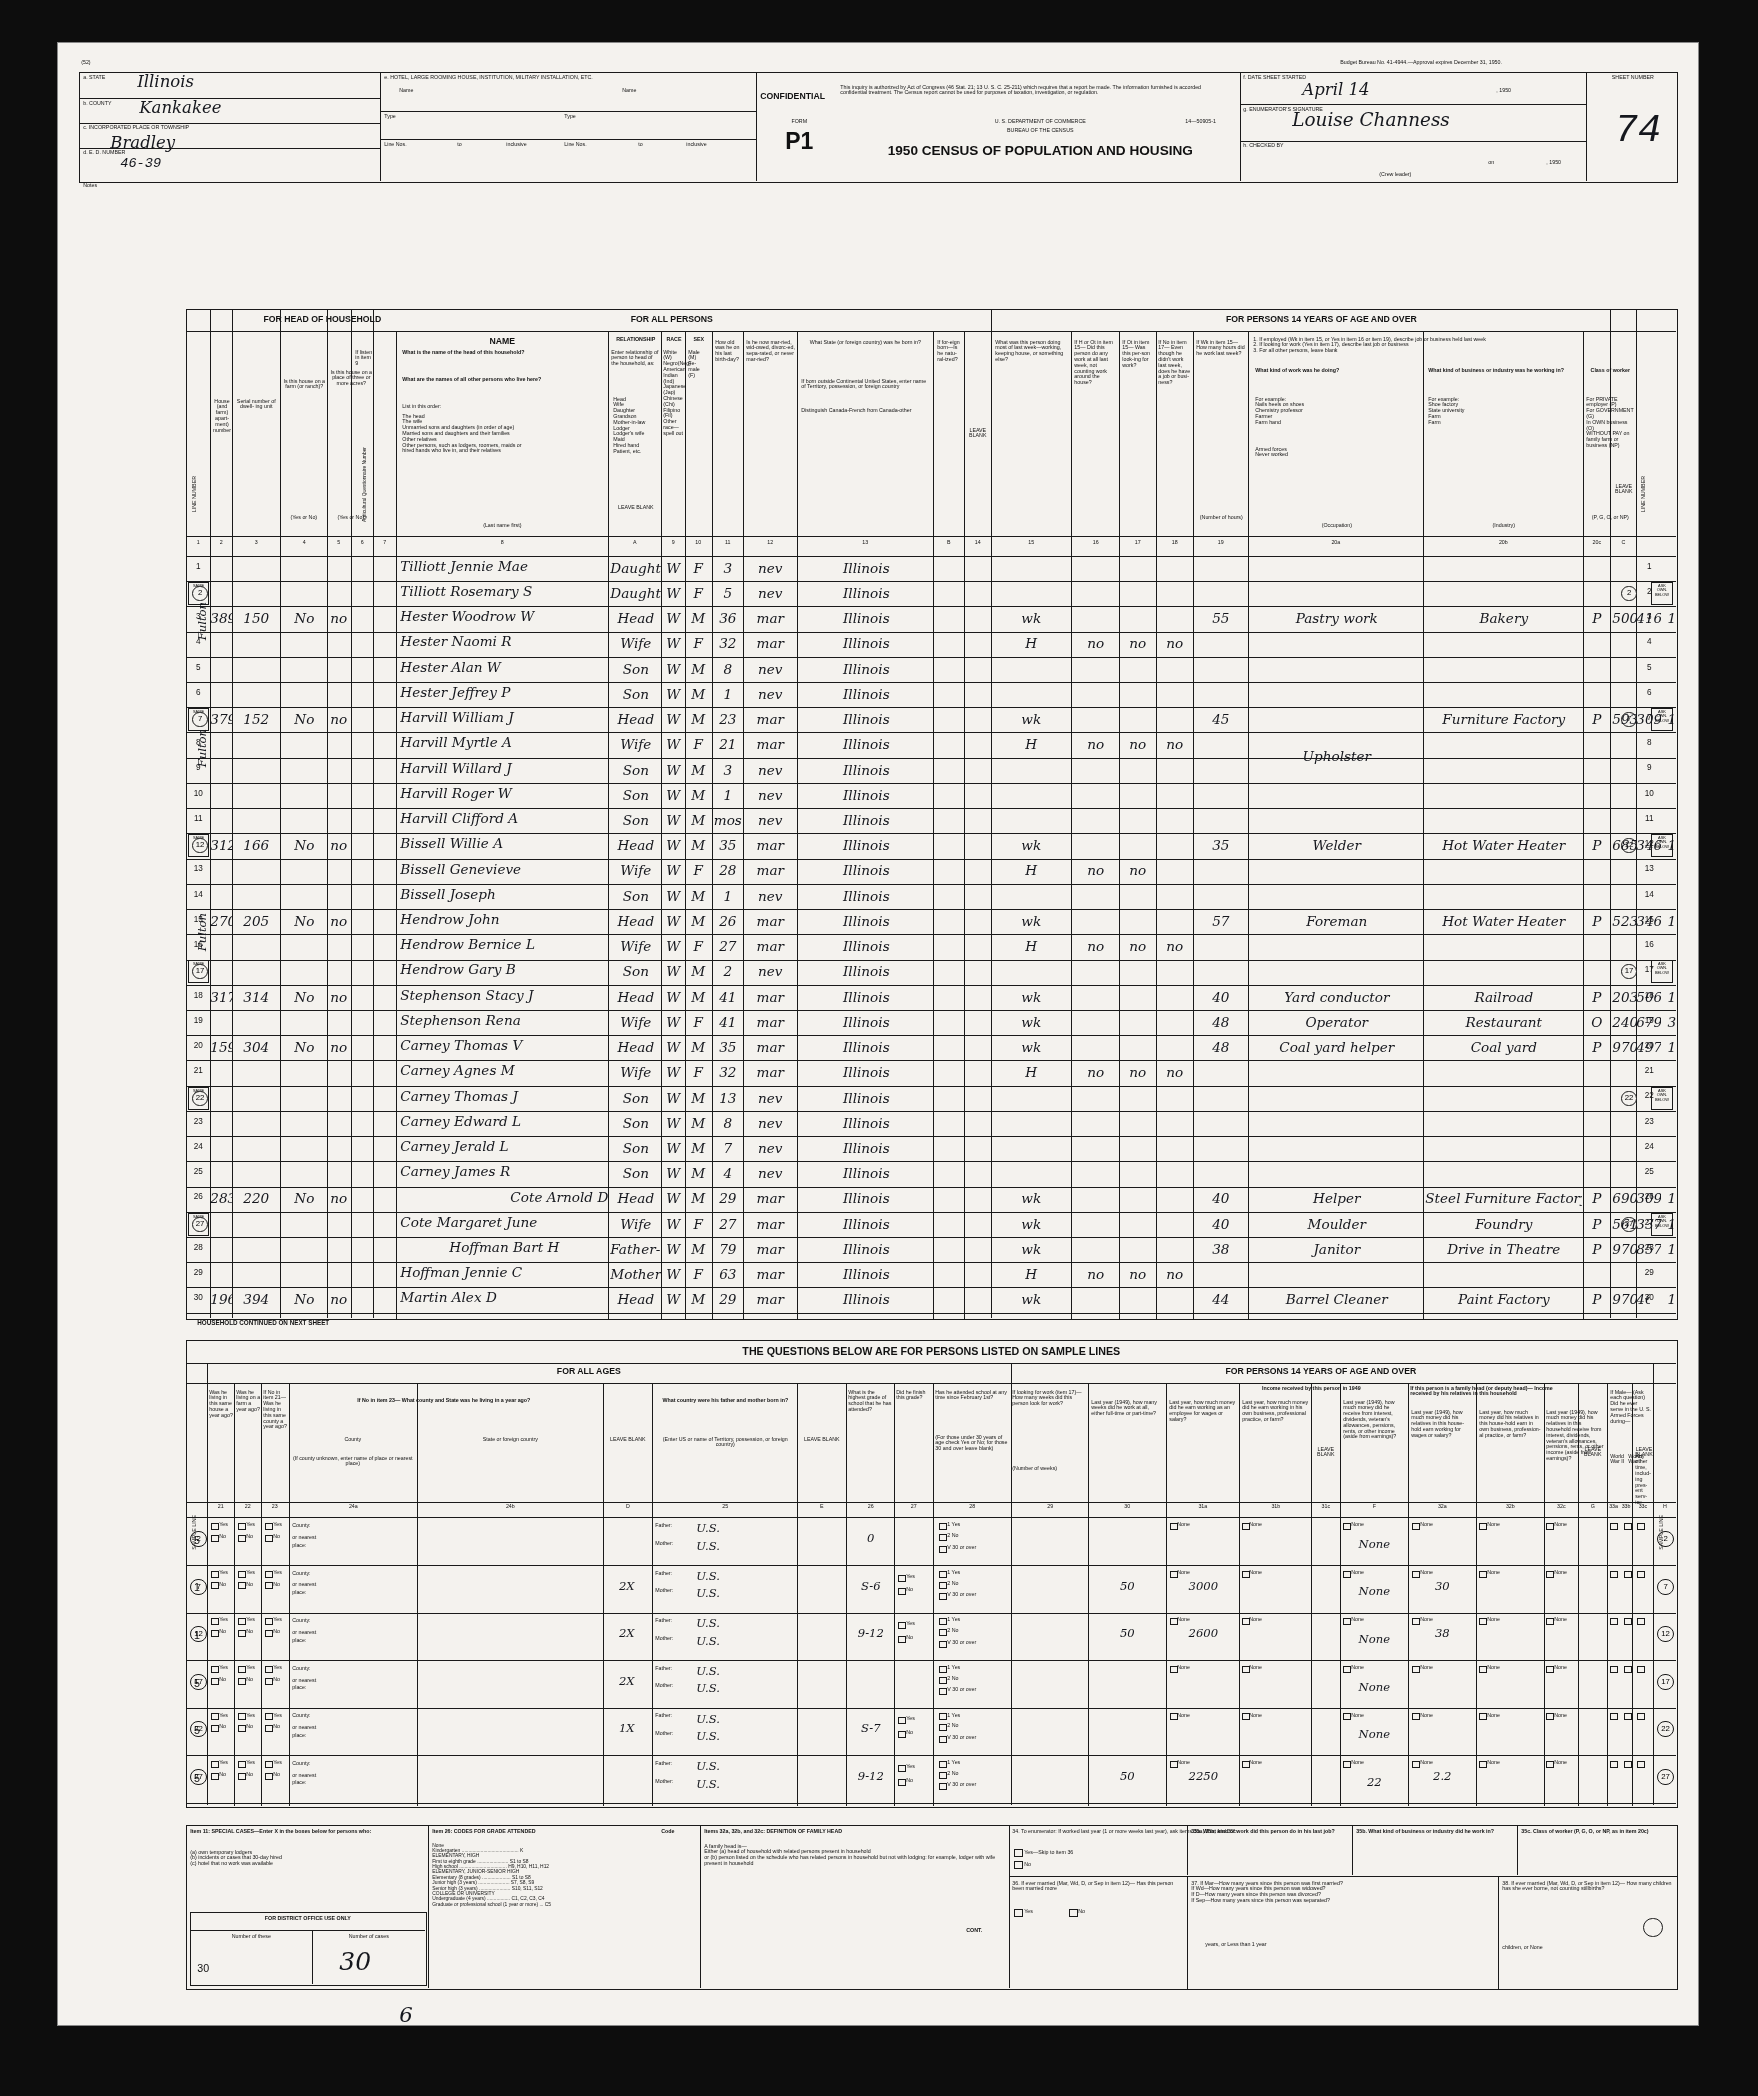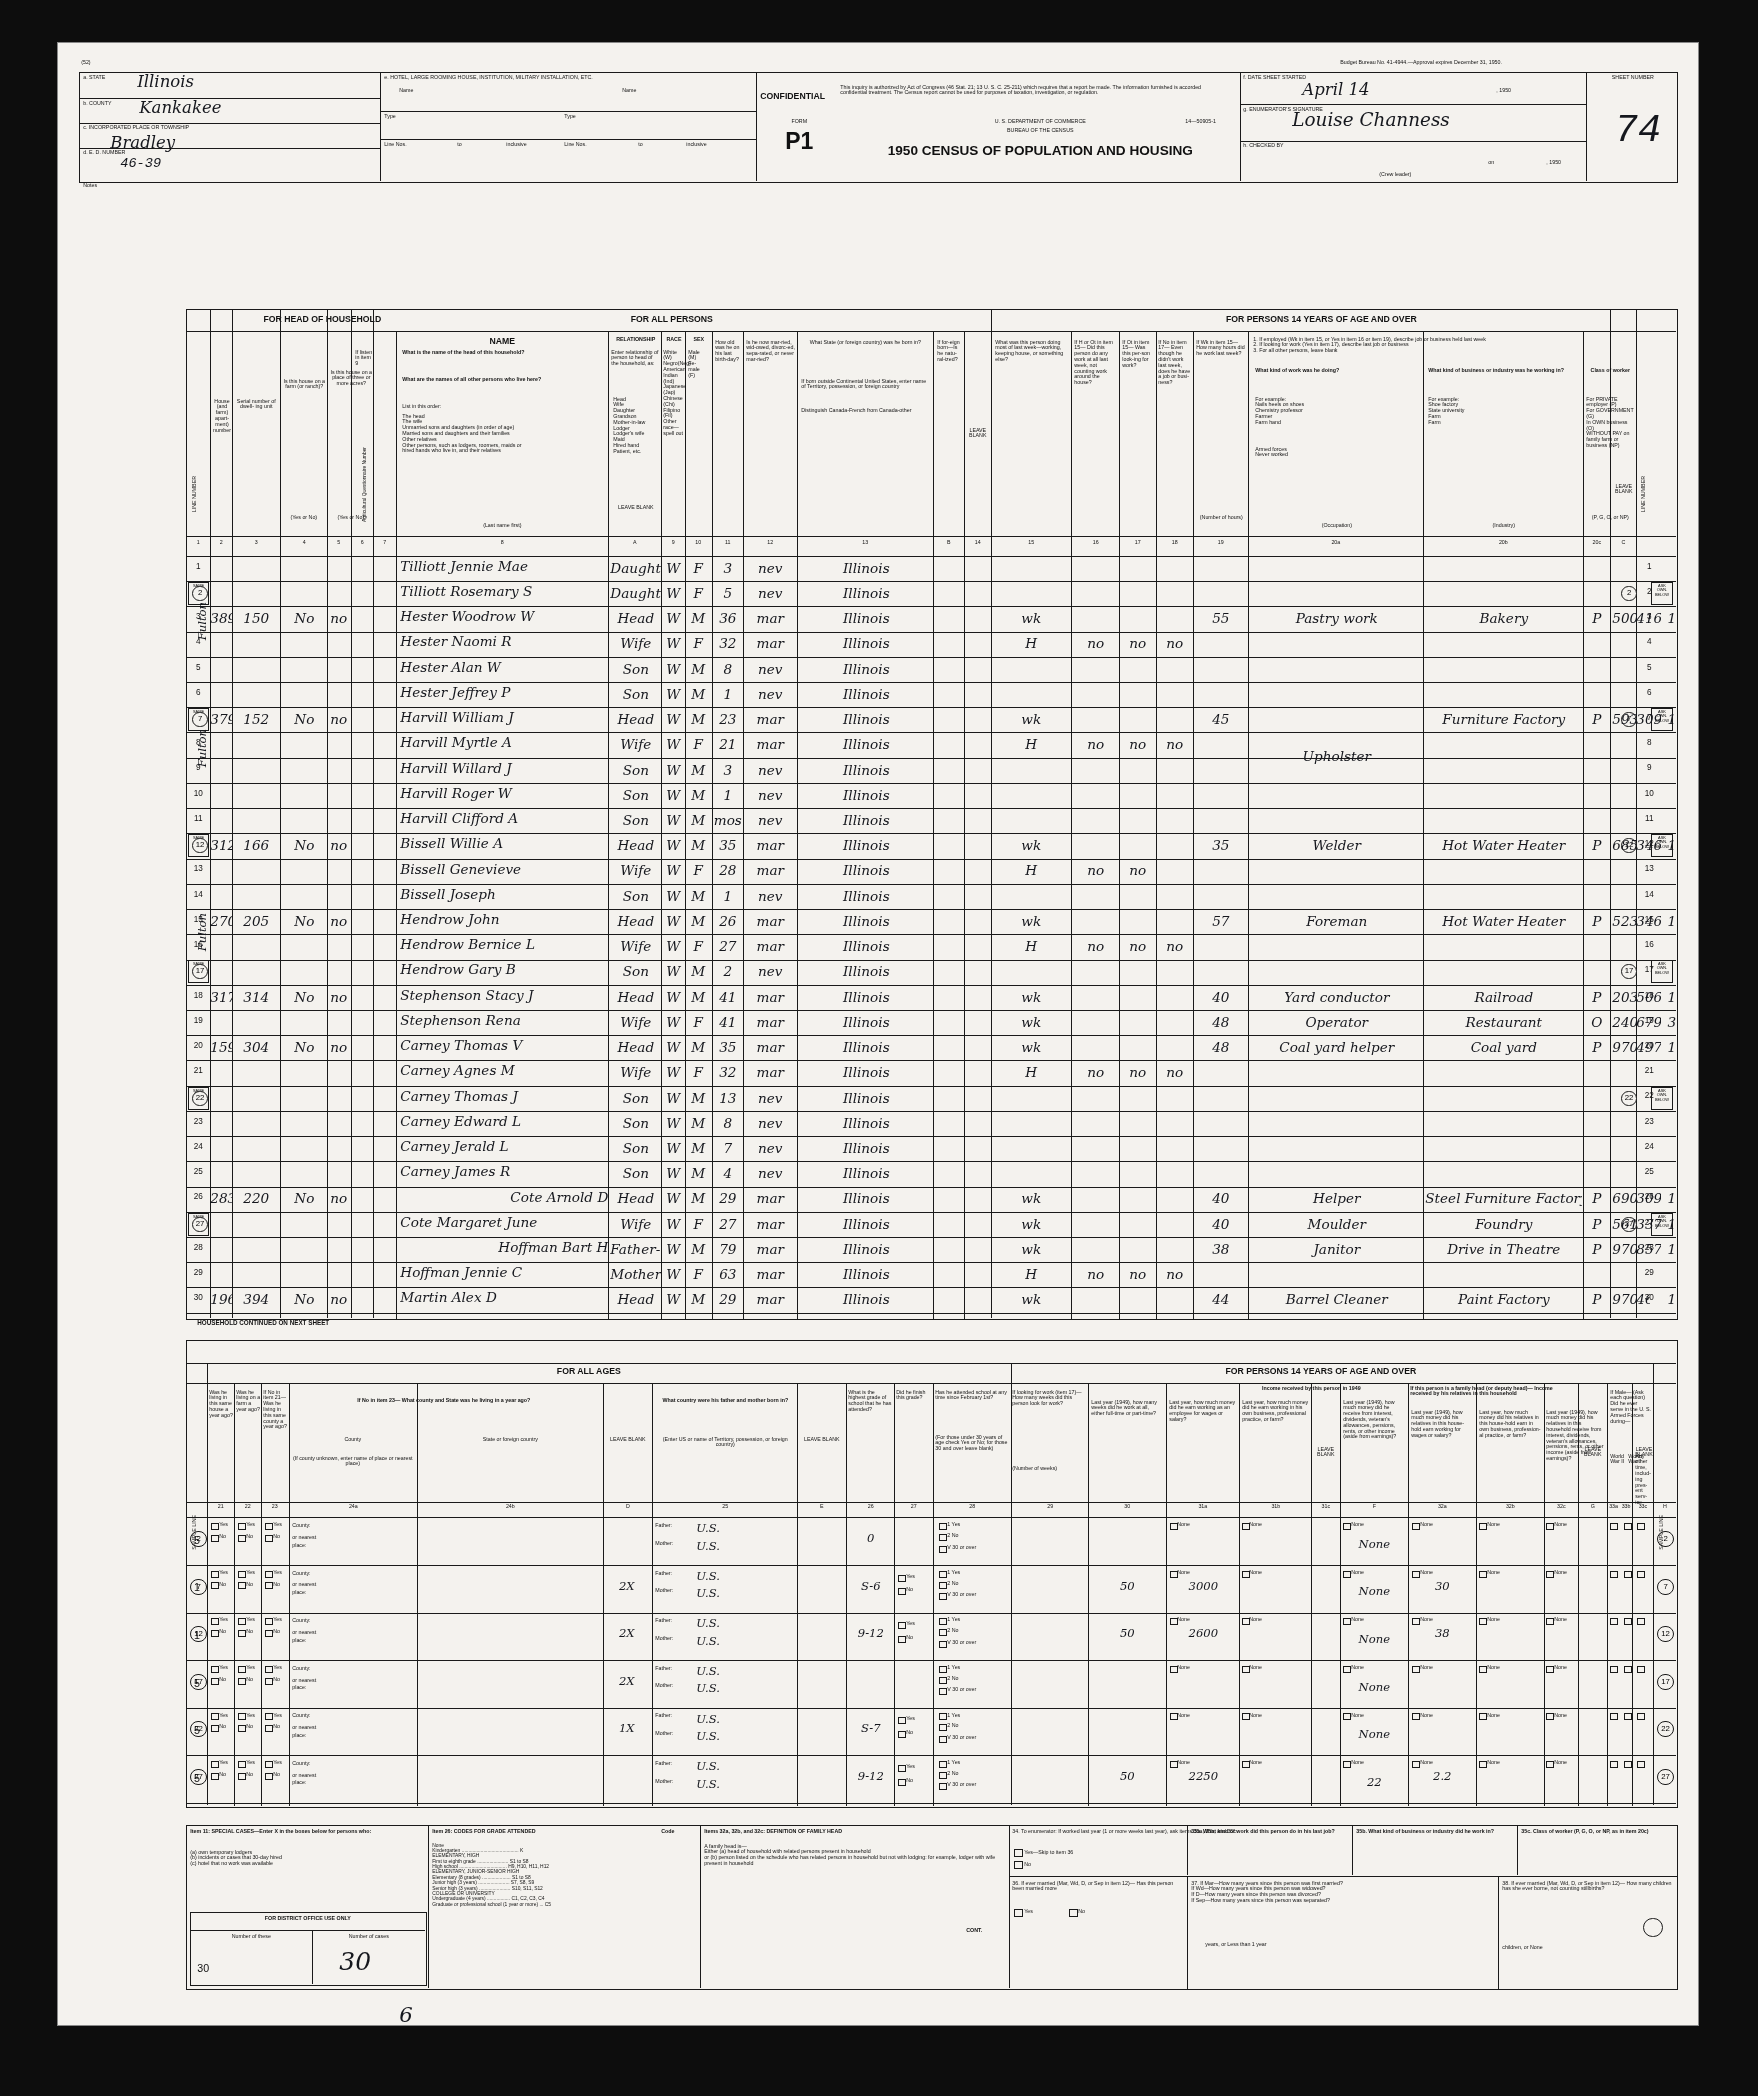--- a/index.html
+++ b/index.html
@@ -669,21 +669,21 @@
           <div class="hand2" style="position: absolute; left: 912px; top: 1157px; width: 80px; text-align: center; overflow: hidden; white-space: nowrap;">wk</div>
           <div class="hand2" style="position: absolute; left: 1114px; top: 1157px; width: 55px; text-align: center; overflow: hidden; white-space: nowrap;">40</div>
           <div class="hand2" style="position: absolute; left: 1172px; top: 1157px; width: 171px; text-align: center; overflow: hidden; white-space: nowrap;">Moulder</div>
           <div class="hand2" style="position: absolute; left: 1346px; top: 1157px; width: 157px; text-align: center; overflow: hidden; white-space: nowrap;">Foundry</div>
           <div class="hand2" style="position: absolute; left: 1504px; top: 1157px; width: 27px; text-align: center; overflow: hidden; white-space: nowrap;">P</div>
           <div class="hand2" style="position: absolute; left: 1533px; top: 1157px; width: 25px; text-align: center; overflow: hidden; white-space: nowrap;">561</div>
           <div class="hand2" style="position: absolute; left: 1557px; top: 1157px; width: 25px; text-align: center; overflow: hidden; white-space: nowrap;">337</div>
           <div class="hand2" style="position: absolute; left: 1580px; top: 1157px; width: 25px; text-align: center; overflow: hidden; white-space: nowrap;">1</div>
           <div class="txt rowno ctr" style="position: absolute; left: 107px; top: 1185px; width: 24px; text-align: center; overflow: hidden; white-space: nowrap;">28</div>
           <div class="txt rowno ctr" style="position: absolute; left: 1557px; top: 1185px; width: 26px; text-align: center; overflow: hidden; white-space: nowrap;">28</div>
-          <div class="hand2" style="position: absolute; left: 321px; top: 1180px; width: 208px; text-align: right; overflow: hidden; white-space: nowrap;">Hoffman Bart H</div>
+          <div class="hand2" style="position: absolute; left: 321px; top: 1180px; width: 208px; text-align: center; overflow: hidden; white-space: nowrap;">Hoffman Bart H</div>
           <div class="hand2" style="position: absolute; left: 531px; top: 1182px; width: 51px; text-align: center; overflow: hidden; white-space: nowrap;">Father-in-law</div>
           <div class="hand2" style="position: absolute; left: 582px; top: 1182px; width: 24px; text-align: center; overflow: hidden; white-space: nowrap;">W</div>
           <div class="hand2" style="position: absolute; left: 606px; top: 1182px; width: 26px; text-align: center; overflow: hidden; white-space: nowrap;">M</div>
           <div class="hand2" style="position: absolute; left: 633px; top: 1182px; width: 31px; text-align: center; overflow: hidden; white-space: nowrap;">79</div>
           <div class="hand2" style="position: absolute; left: 664px; top: 1182px; width: 54px; text-align: center; overflow: hidden; white-space: nowrap;">mar</div>
           <div class="hand2" style="position: absolute; left: 720px; top: 1182px; width: 134px; text-align: center; overflow: hidden; white-space: nowrap;">Illinois</div>
           <div class="hand2" style="position: absolute; left: 912px; top: 1182px; width: 80px; text-align: center; overflow: hidden; white-space: nowrap;">wk</div>
           <div class="hand2" style="position: absolute; left: 1114px; top: 1182px; width: 55px; text-align: center; overflow: hidden; white-space: nowrap;">38</div>
           <div class="hand2" style="position: absolute; left: 1172px; top: 1182px; width: 171px; text-align: center; overflow: hidden; white-space: nowrap;">Janitor</div>
           <div class="hand2" style="position: absolute; left: 1346px; top: 1182px; width: 157px; text-align: center; overflow: hidden; white-space: nowrap;">Drive in Theatre</div>
@@ -728,20 +728,21 @@
         </div>
 
       <div class="handsm" style="position:absolute;left:116px;top:543px;writing-mode:vertical-rl;transform:rotate(180deg);font-size:11.6px;">Fulton</div>
       <div class="handsm" style="position:absolute;left:116px;top:670px;writing-mode:vertical-rl;transform:rotate(180deg);font-size:11.6px;">Fulton</div>
       <div class="handsm" style="position:absolute;left:116px;top:854px;writing-mode:vertical-rl;transform:rotate(180deg);font-size:11.6px;">Fulton</div>
 
       <div class="txt tiny bold" style="left:118px;top:1261px;">HOUSEHOLD CONTINUED ON NEXT SHEET</div>
 
       <div class="box" style="left:107px;top:1281px;width:1490px;height:466px;"></div>
       <div class="ln hl" style="left:107px;top:1304px;width:1490px;"></div>
+      <div class="txt bold ctr" style="left:107px;top:1287px;width:1490px;font-size:10.7px;">THE QUESTIONS BELOW ARE FOR PERSONS LISTED ON SAMPLE LINES</div>
       <div class="ln hl" style="left:107px;top:1324px;width:1490px;"></div>
       <div class="txt bold ctr" style="left:126px;top:1308px;width:767px;font-size:8.7px;">FOR ALL AGES</div>
       <div class="txt bold ctr" style="left:902px;top:1308px;width:679px;font-size:8.7px;">FOR PERSONS 14 YEARS OF AGE AND OVER</div>
 
       <div class="ln vl" style="left:128px;top:1304px;height:442px;"></div>
       <div class="ln vl" style="left:155px;top:1324px;height:423px;"></div>
       <div class="ln vl" style="left:182px;top:1324px;height:423px;"></div>
       <div class="ln vl" style="left:210px;top:1324px;height:423px;"></div>
       <div class="ln vl" style="left:338px;top:1324px;height:423px;"></div>
       <div class="ln vl" style="left:524px;top:1324px;height:423px;"></div>

